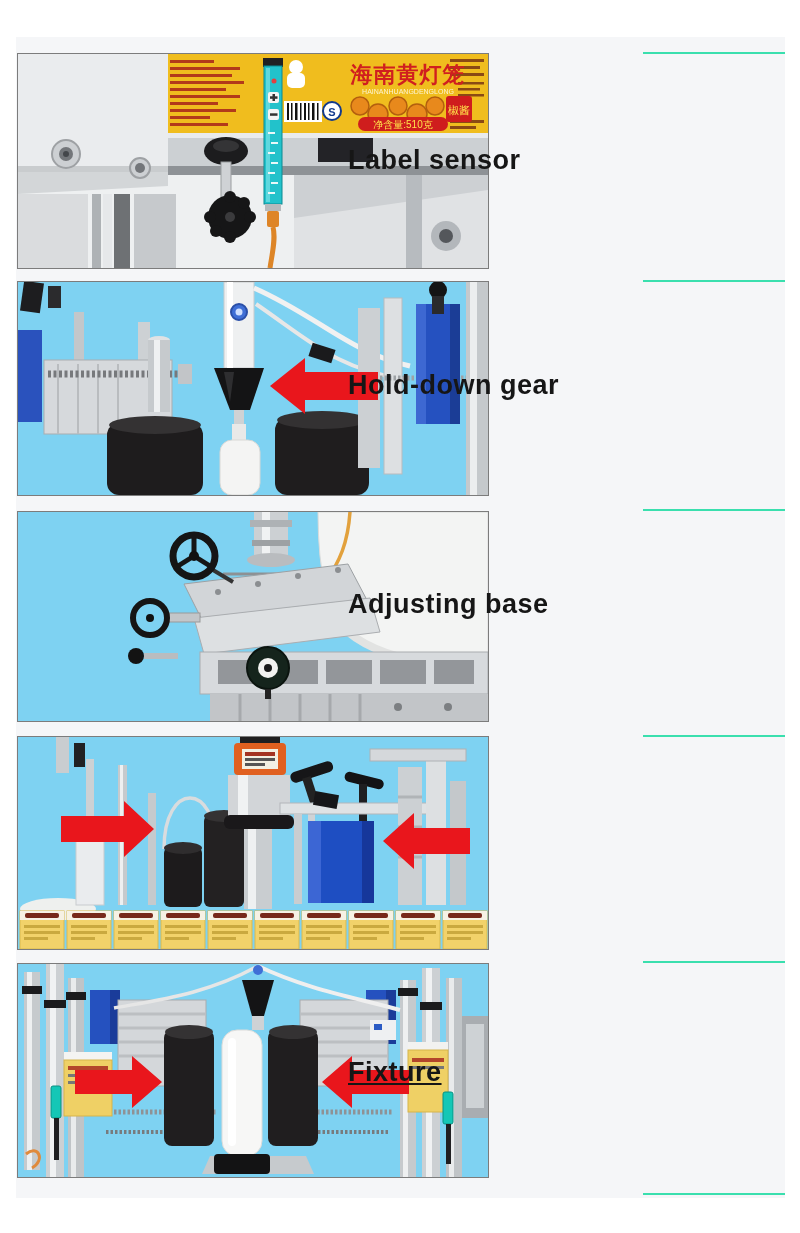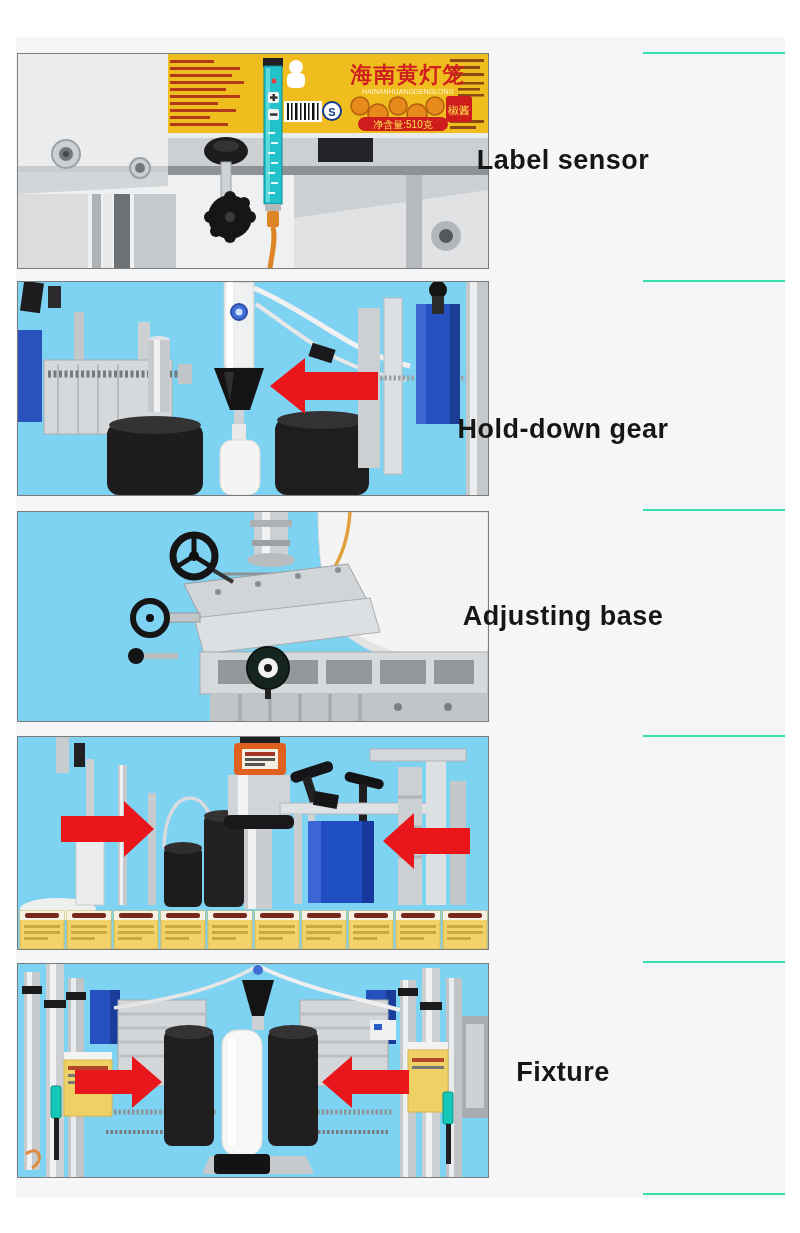--- a/index.html
+++ b/index.html
@@ -2,21 +2,21 @@
 <html><head>
 <meta charset="utf-8">
 <style>
   html,body{margin:0;padding:0;background:#ffffff;}
   .canvas{position:relative;width:800px;height:1233px;background:#ffffff;overflow:hidden;
           font-family:"Liberation Sans","DejaVu Sans",sans-serif;}
   .panel{position:absolute;left:16px;top:37px;width:769px;height:1161px;background:#f5f6f8;}
   .photo{position:absolute;left:1px;width:470px;border:1px solid #7c7c7c;background:#fff;}
   .photo svg{display:block;}
   .tick{position:absolute;left:627px;width:142px;height:2px;background:#3adfae;}
-  .rowlabel{position:absolute;right:7px;width:430px;height:40px;line-height:40px;text-align:center;
+  .rowlabel{position:absolute;right:7px;width:430px;height:40px;line-height:40px;text-align:left;
             font-size:27px;font-weight:600;color:#161616;letter-spacing:.5px;}
 </style>
 </head>
 <body>
 
 <div class="canvas">
   <div class="panel">
 
     <div class="photo" style="top:16px;height:214px;">
       <svg viewBox="0 0 470 214" width="470" height="214" preserveAspectRatio="none">
@@ -201,21 +201,21 @@
           <rect x="432" y="22" width="10" height="120" fill="#1b3d96"></rect>
           <rect x="448" y="0" width="22" height="213" fill="#c5c9cc"></rect>
           <rect x="452" y="0" width="7" height="213" fill="#eceeef"></rect>
           <circle cx="420" cy="8" r="9" fill="#141414"></circle>
             <rect x="414" y="14" width="12" height="18" fill="#2a2a2c"></rect>
         </g>
         <polygon points="252,104 287,76 287,90 360,90 360,118 287,118 287,132" fill="#e9161c"></polygon>
       </svg>
     </div>
     <div class="tick" style="top:243px;"></div>
-    <div class="rowlabel" style="top:328px;margin-top:44px;">Hold-down gear</div>
+    <div class="rowlabel" style="top:328px;">Hold-down gear</div>
 
     <div class="photo" style="top:474px;height:209px;">
       <svg viewBox="0 0 470 209" width="470" height="209" preserveAspectRatio="none">
         <rect width="470" height="209" fill="#7ed2f2"></rect>
         <g>
           <path d="M300,0 L470,0 L470,160 Q380,160 330,120 Q300,95 300,0 Z" fill="#f3f4f3" stroke="#dadbda"></path>
           <path d="M330,120 Q360,145 420,152" stroke="#e2e3e2" stroke-width="8" fill="none"></path>
         </g>
         <g>
           <line x1="205" y1="62" x2="330" y2="62" stroke="#8d9194" stroke-width="3"></line>
@@ -266,21 +266,21 @@
           <rect x="126" y="141" width="34" height="6" fill="#b9bcbf"></rect>
           <circle cx="118" cy="144" r="8" fill="#131313"></circle>
           <circle cx="250" cy="156" r="21" fill="#15241c" stroke="#0b140f" stroke-width="2"></circle>
           <circle cx="250" cy="156" r="10" fill="#f2f2f0"></circle>
             <circle cx="250" cy="156" r="4" fill="#1a1a1a"></circle>
           <rect x="247" y="177" width="6" height="10" fill="#222"></rect>
         </g>
       </svg>
     </div>
     <div class="tick" style="top:472px;"></div>
-    <div class="rowlabel" style="top:559px;">Adjusting base</div>
+    <div class="rowlabel" style="top:547px;">Adjusting base</div>
 
     <div class="photo" style="top:699px;height:212px;">
       <svg viewBox="0 0 470 212" width="470" height="212" preserveAspectRatio="none">
         <defs>
           <g id="b4">
             <rect x="0" y="0" width="44" height="38" fill="#f2d26a" stroke="#d9ba4e"></rect>
             <rect x="0" y="0" width="44" height="9" fill="#f6f1e4"></rect>
             <rect x="5" y="2" width="34" height="5" rx="2" fill="#77281a"></rect>
             <rect x="4" y="14" width="36" height="3" fill="#caa93f"></rect>
             <rect x="4" y="20" width="36" height="3" fill="#caa93f"></rect>
@@ -440,17 +440,17 @@
           <rect x="146" y="66" width="50" height="116" rx="8" fill="#201e1f"></rect>
           <ellipse cx="171" cy="68" rx="24" ry="7" fill="#343233"></ellipse>
           <rect x="250" y="66" width="50" height="116" rx="8" fill="#201e1f"></rect>
           <ellipse cx="275" cy="68" rx="24" ry="7" fill="#343233"></ellipse>
         </g>
         <polygon points="144,118 114,92 114,106 57,106 57,130 114,130 114,144" fill="#e9161c"></polygon>
         <polygon points="304,118 334,92 334,106 391,106 391,130 334,130 334,144" fill="#e9161c"></polygon>
       </svg>
     </div>
     <div class="tick" style="top:924px;"></div>
-    <div class="rowlabel" style="top:1015px;">Fixture</div>
+    <div class="rowlabel" style="top:1015px;text-decoration:underline;">Fixture</div>
 
     <div class="tick" style="top:1156px;"></div>
   </div>
 </div>
 
 </body></html>

